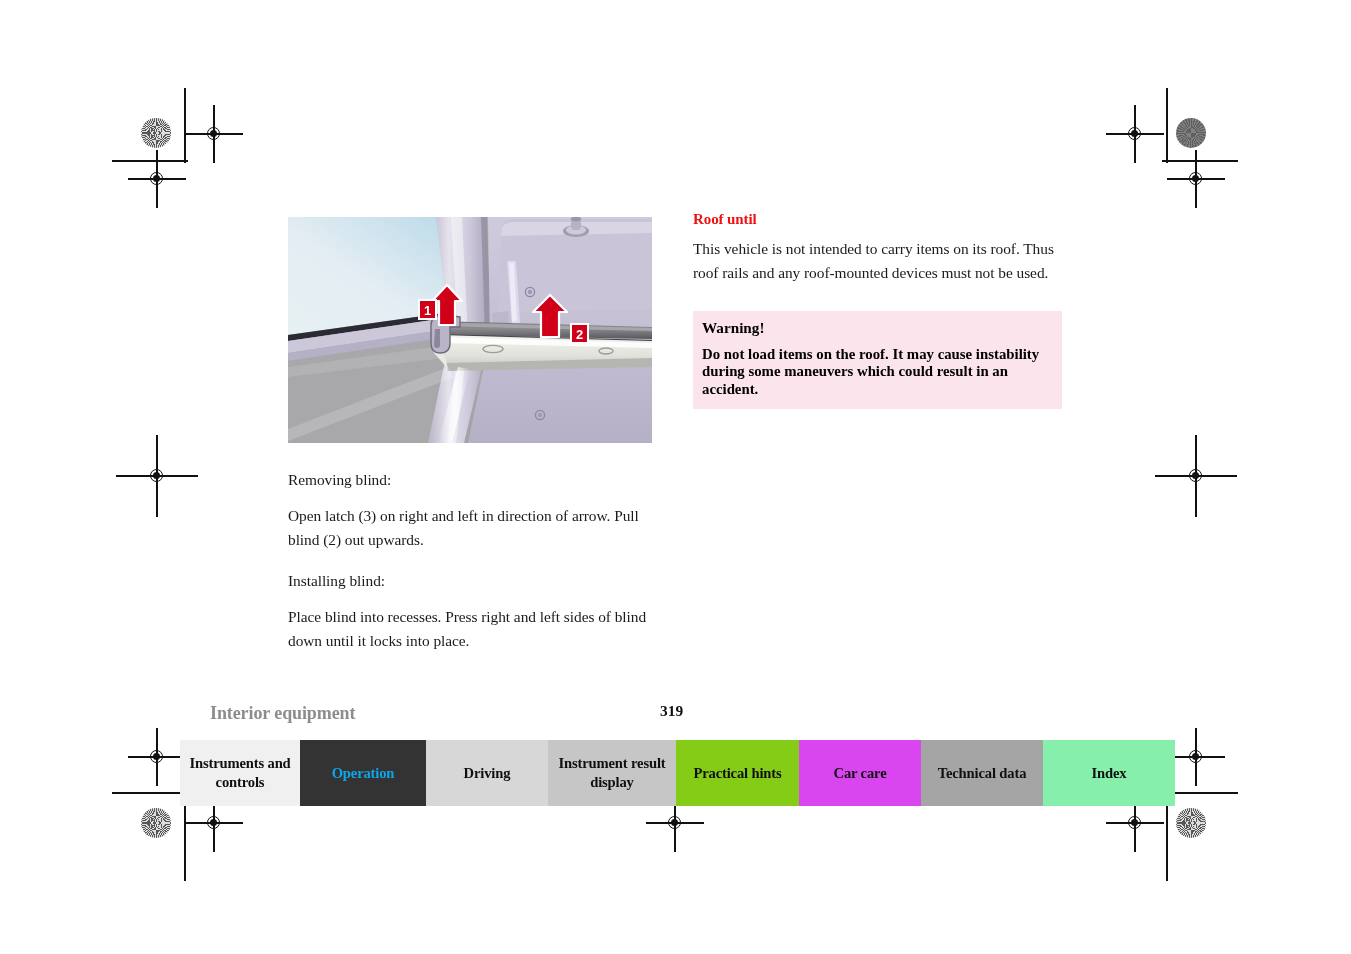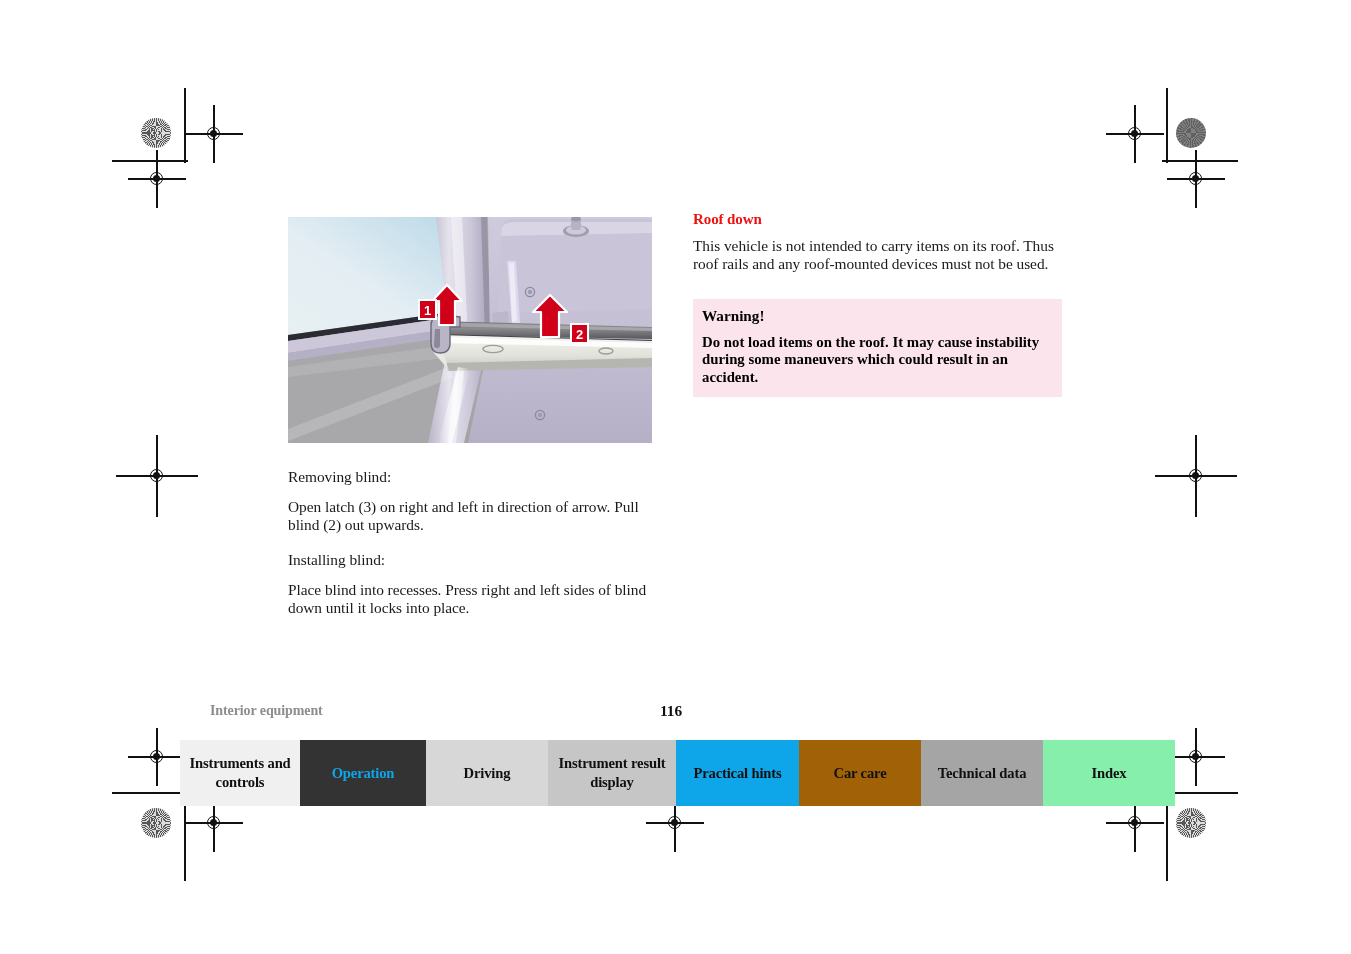--- a/index.html
+++ b/index.html
@@ -70,21 +70,21 @@
     width: 364px;
     height: 226px;
     overflow: hidden;
     background: #c9c9cc;
   }
   .illus svg { display: block; }
 
   
   .para {
     font-size: 15.4px;
-    line-height: 18px;
+    line-height: 24px;
     margin: 0;
     color: #1a1a1a;
     letter-spacing: -0.05px;
   }
   .para + .para { margin-top: 12px; }
   .lead-gap { margin-top: 17px !important; }
 
   .txt-block { margin-top: 25px; }
 
   
@@ -111,21 +111,21 @@
     font-size: 14.8px;
     font-weight: bold;
     line-height: 17.4px;
     margin: 0;
   }
 
   
   .footer-label {
     position: absolute;
     left: 210px; top: 703px;
-    font-size: 14px;
+    font-size: 18px;
     font-weight: bold;
     color: #8d8d8d;
     letter-spacing: -0.1px;
   }
   .footer-pageno {
     position: absolute;
     left: 660px; top: 702px;
     font-size: 15.4px;
     font-weight: bold;
     color: #101010;
@@ -367,36 +367,36 @@
 
     <div class="txt-block">
       <p class="para">Removing blind:</p>
       <p class="para">Open latch (3) on right and left in direction of arrow. Pull blind (2) out upwards.</p>
       <p class="para lead-gap">Installing blind:</p>
       <p class="para">Place blind into recesses. Press right and left sides of blind down until it locks into place.</p>
     </div>
   </div>
 
   <div class="col-right">
-    <h2 class="sec-head">Roof down</h2>
+    <h2 class="sec-head">Roof until</h2>
     <p class="para">This vehicle is not intended to carry items on its roof. Thus roof rails and any roof-mounted devices must not be used.</p>
 
     <div class="warn-box">
       <p class="warn-title">Warning!</p>
       <p class="warn-body">Do not load items on the roof. It may cause instability during some maneuvers which could result in an accident.</p>
     </div>
   </div>
 
   <div class="footer-label">Interior equipment</div>
-  <div class="footer-pageno">116</div>
+  <div class="footer-pageno">319</div>
 
   <div class="tabstrip" id="tabstrip">
       <div class="tab" style="background: rgb(240, 240, 240); width: 120px;">Instruments and controls</div>
       <div class="tab active" style="background: rgb(51, 51, 51); width: 126px;">Operation</div>
       <div class="tab" style="background: rgb(215, 215, 215); width: 122px;">Driving</div>
       <div class="tab" style="background: rgb(198, 198, 198); width: 128px;">Instrument result display</div>
-      <div class="tab" style="background: #0ea5e9; width: 123px;">Practical hints</div>
-      <div class="tab" style="background: #a16207; width: 122px;">Car care</div>
+      <div class="tab" style="background: #84cc16; width: 123px;">Practical hints</div>
+      <div class="tab" style="background: #d946ef; width: 122px;">Car care</div>
       <div class="tab" style="background: rgb(165, 165, 165); width: 122px;">Technical data</div>
       <div class="tab" style="background: #86efac; width: 132px;">Index</div>
     </div>
 
 </div>
 
 </body></html>

